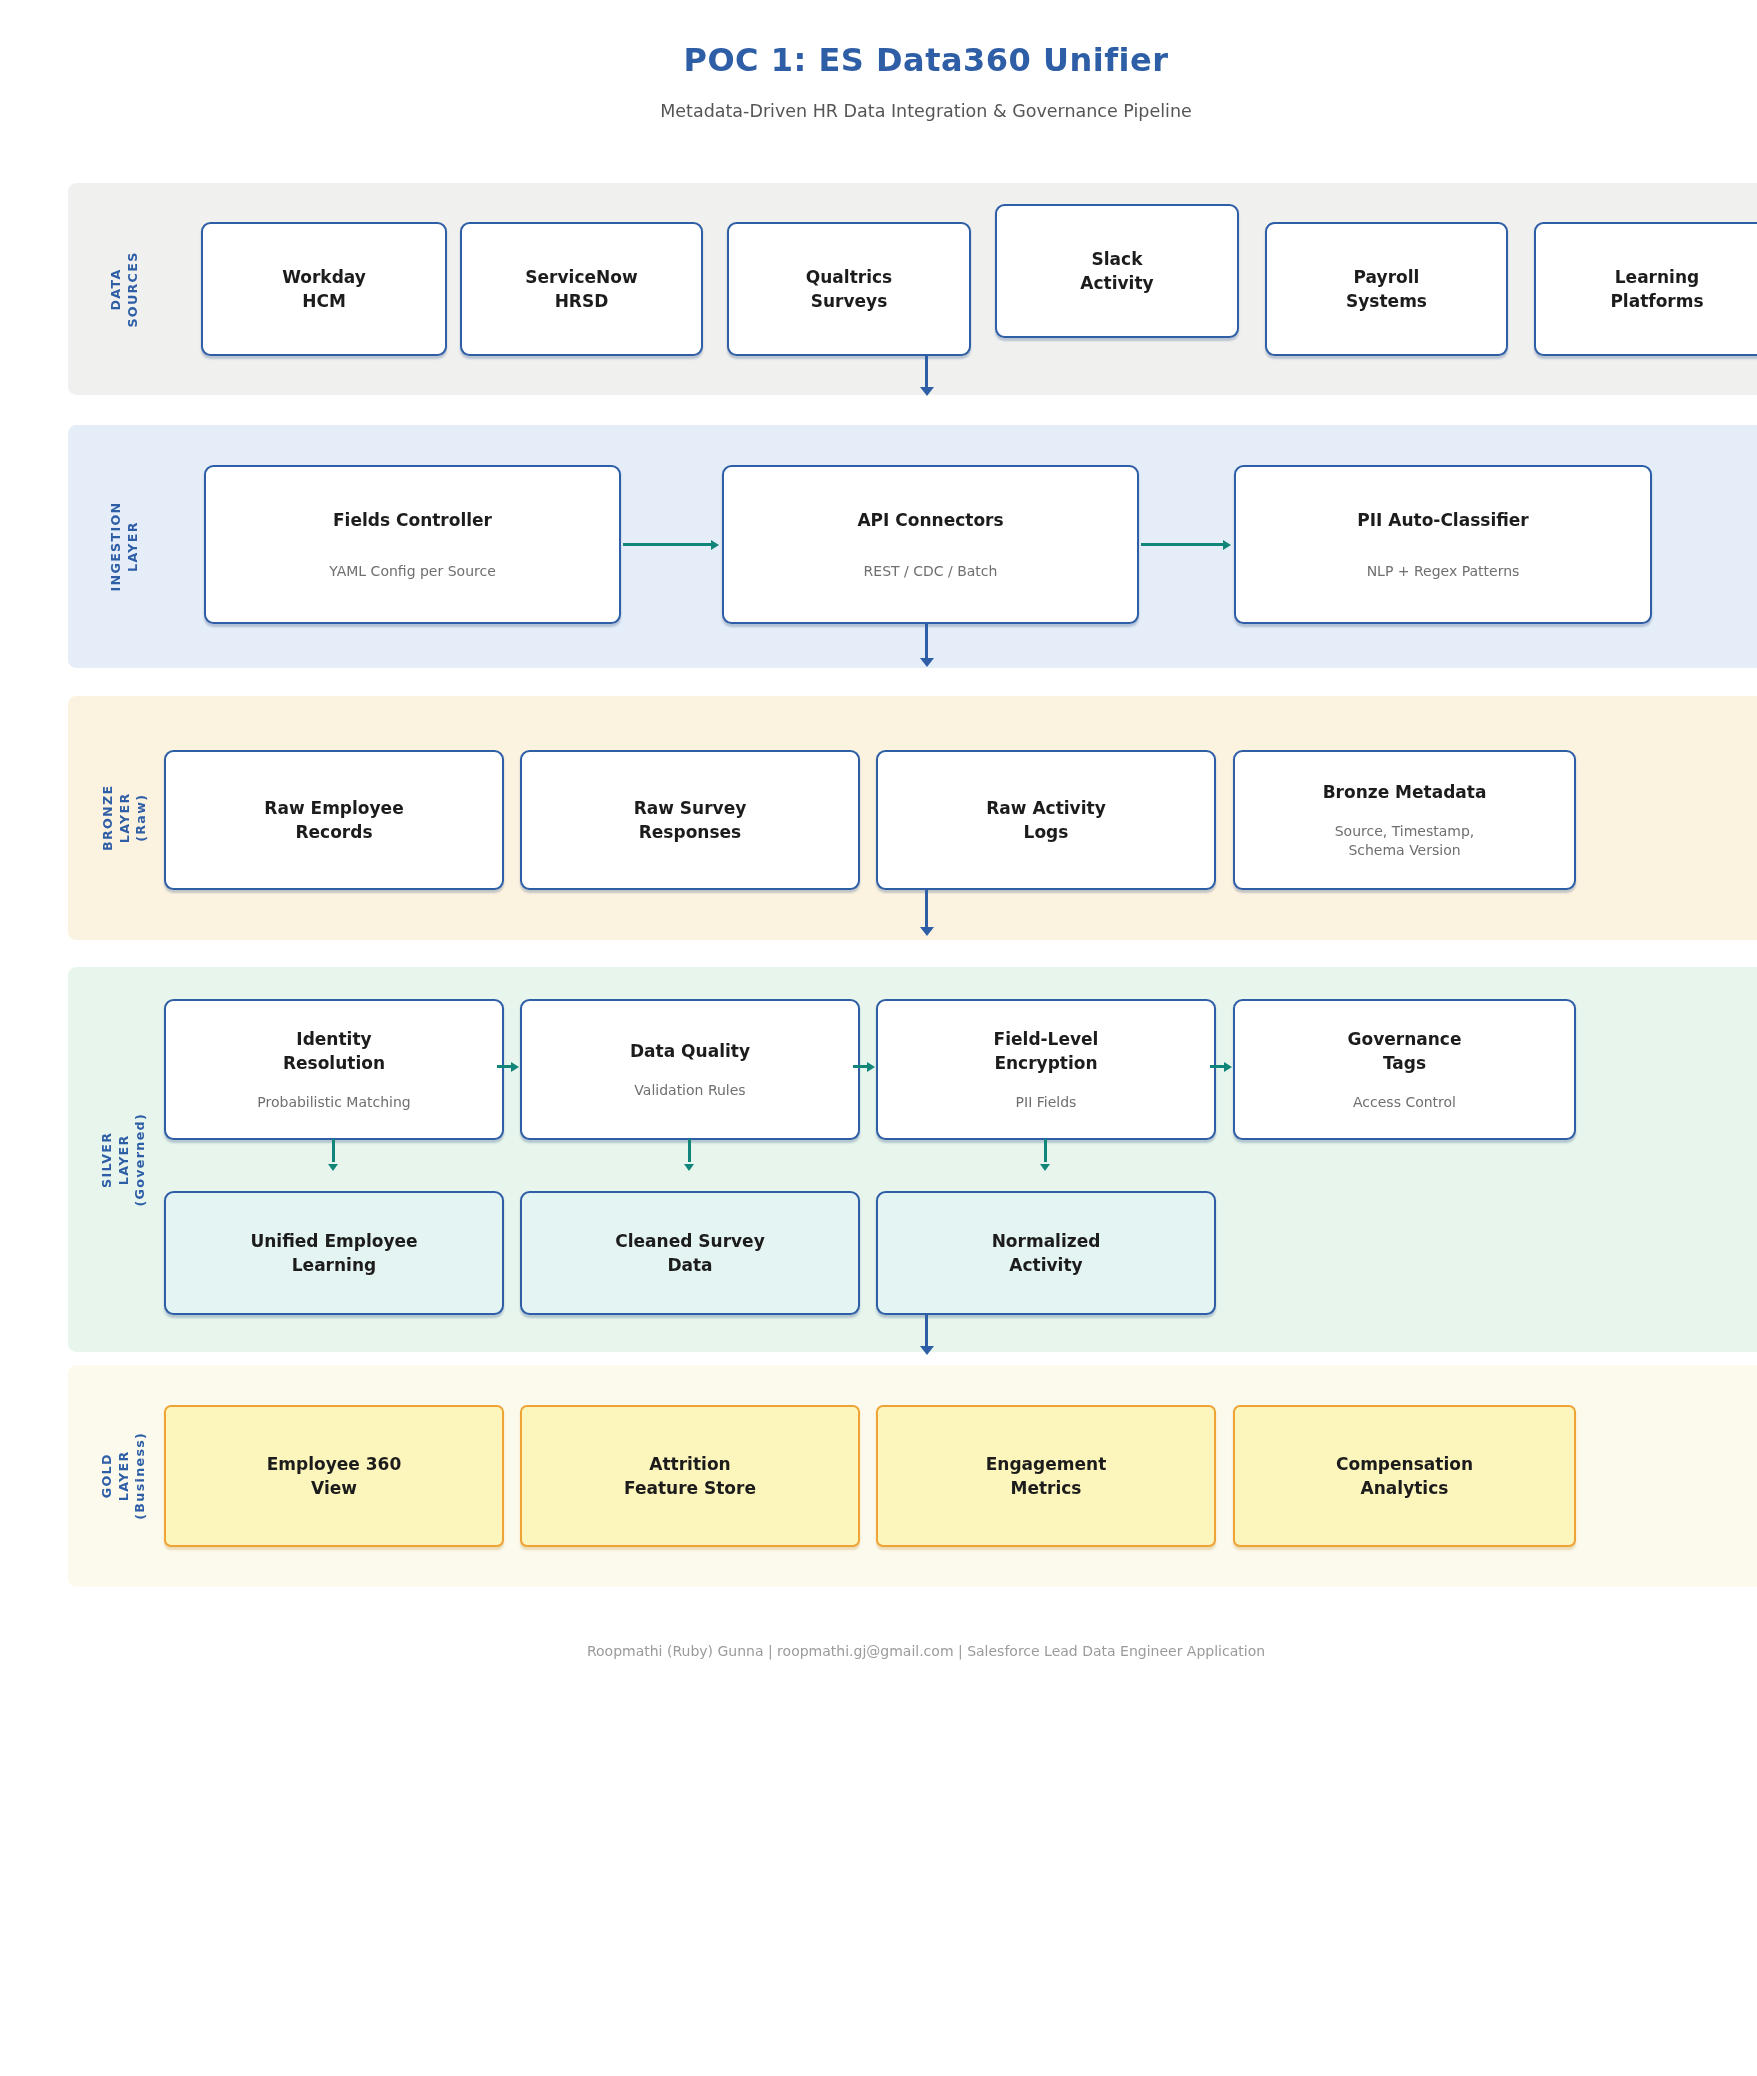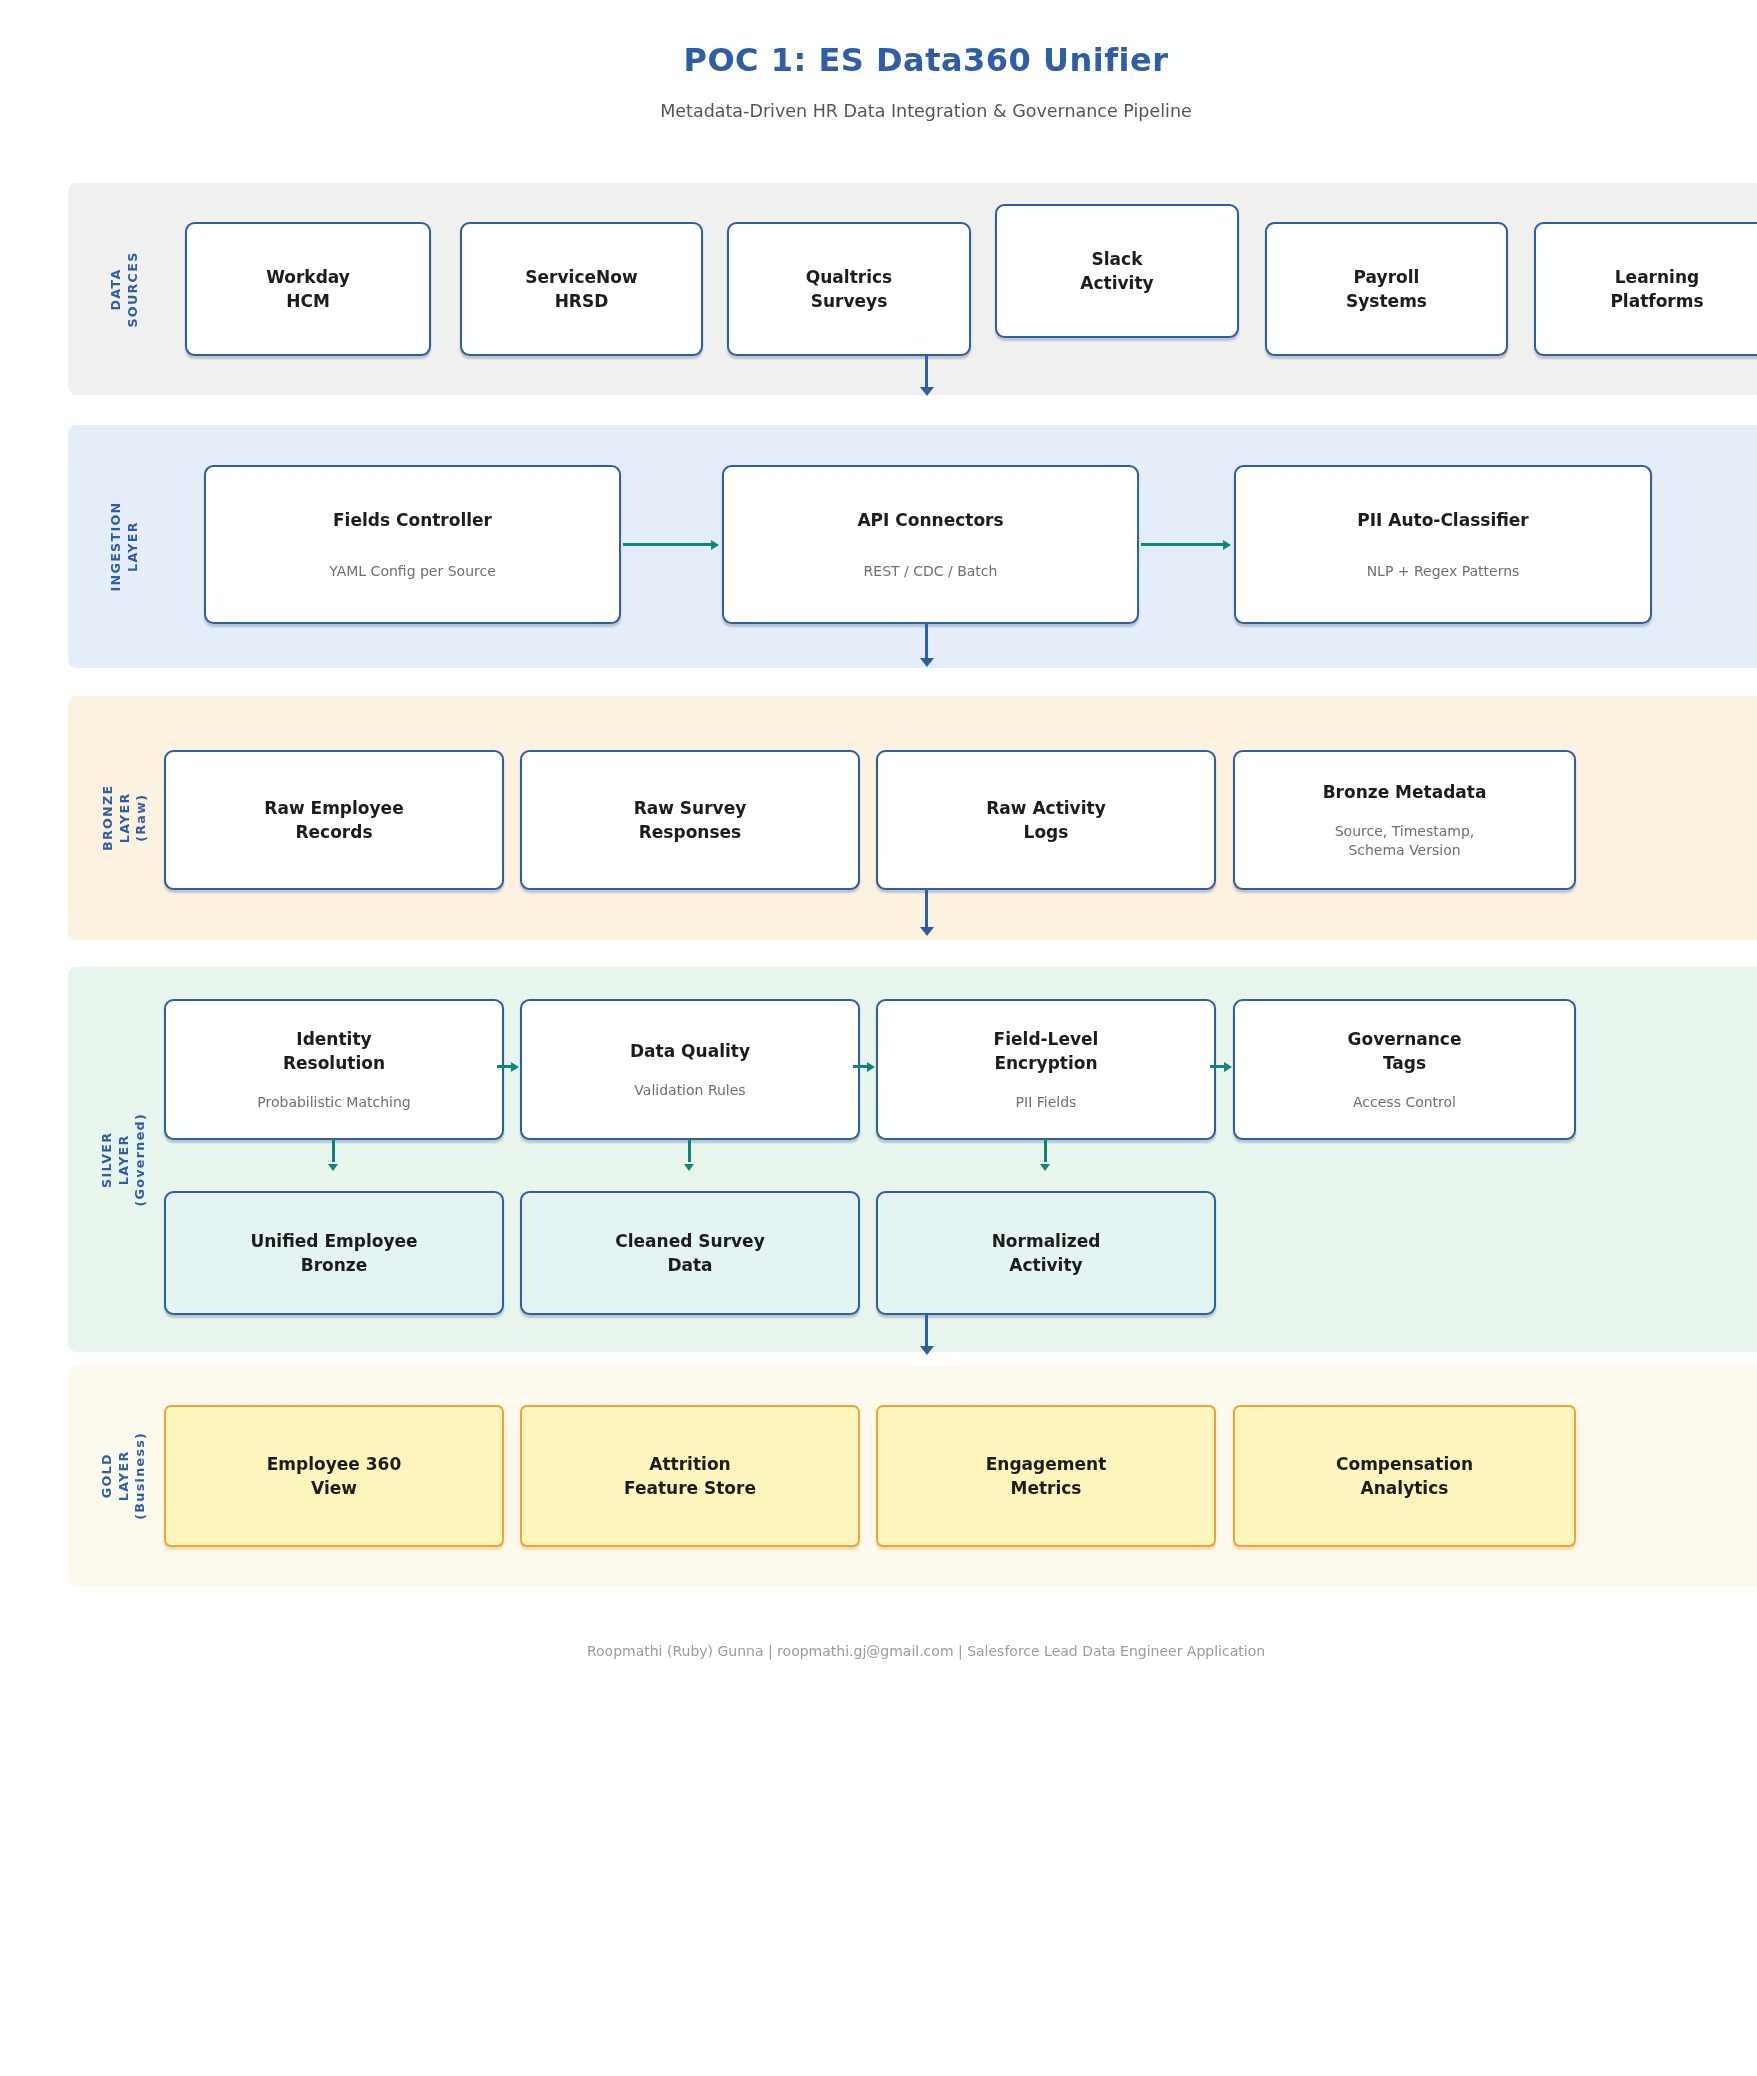--- a/index.html
+++ b/index.html
@@ -69,21 +69,21 @@
 
   <div class="title">POC 1: ES Data360 Unifier</div>
   <div class="subtitle">Metadata-Driven HR Data Integration &amp; Governance Pipeline</div>
 
   <div class="band band-sources">
     <div class="band-label">
       <span>DATA
 SOURCES</span>
     </div>
   </div>
-  <div class="node" style="left:138px;top:222px;width:246px;height:134px">
+  <div class="node" style="left:154px;top:222px;width:246px;height:134px">
     <div class="node-title">Workday
 HCM</div>
   </div>
   <div class="node" style="left:413px;top:222px;width:243px;height:134px">
     <div class="node-title">ServiceNow
 HRSD</div>
   </div>
   <div class="node" style="left:680px;top:222px;width:244px;height:134px">
     <div class="node-title">Qualtrics
 Surveys</div>
@@ -177,21 +177,21 @@
     <div class="node-sub">Access Control</div>
   </div>
   <div class="harrow" style="left:450px;top:1065px;width:14px"></div>
   <div class="harrow" style="left:806px;top:1065px;width:14px"></div>
   <div class="harrow" style="left:1163px;top:1065px;width:14px"></div>
   <div class="varrow teal" style="left:285px;top:1139px;height:23.4px"></div>
   <div class="varrow teal" style="left:641px;top:1139px;height:23.4px"></div>
   <div class="varrow teal" style="left:997px;top:1139px;height:23.4px"></div>
   <div class="node out" style="left:117px;top:1191px;width:340px;height:124px">
     <div class="node-title">Unified Employee
-Bronze</div>
+Learning</div>
   </div>
   <div class="node out" style="left:473px;top:1191px;width:340px;height:124px">
     <div class="node-title">Cleaned Survey
 Data</div>
   </div>
   <div class="node out" style="left:829px;top:1191px;width:340px;height:124px">
     <div class="node-title">Normalized
 Activity</div>
   </div>
   <div class="varrow" style="left:878px;top:1315px;height:31px"></div>

